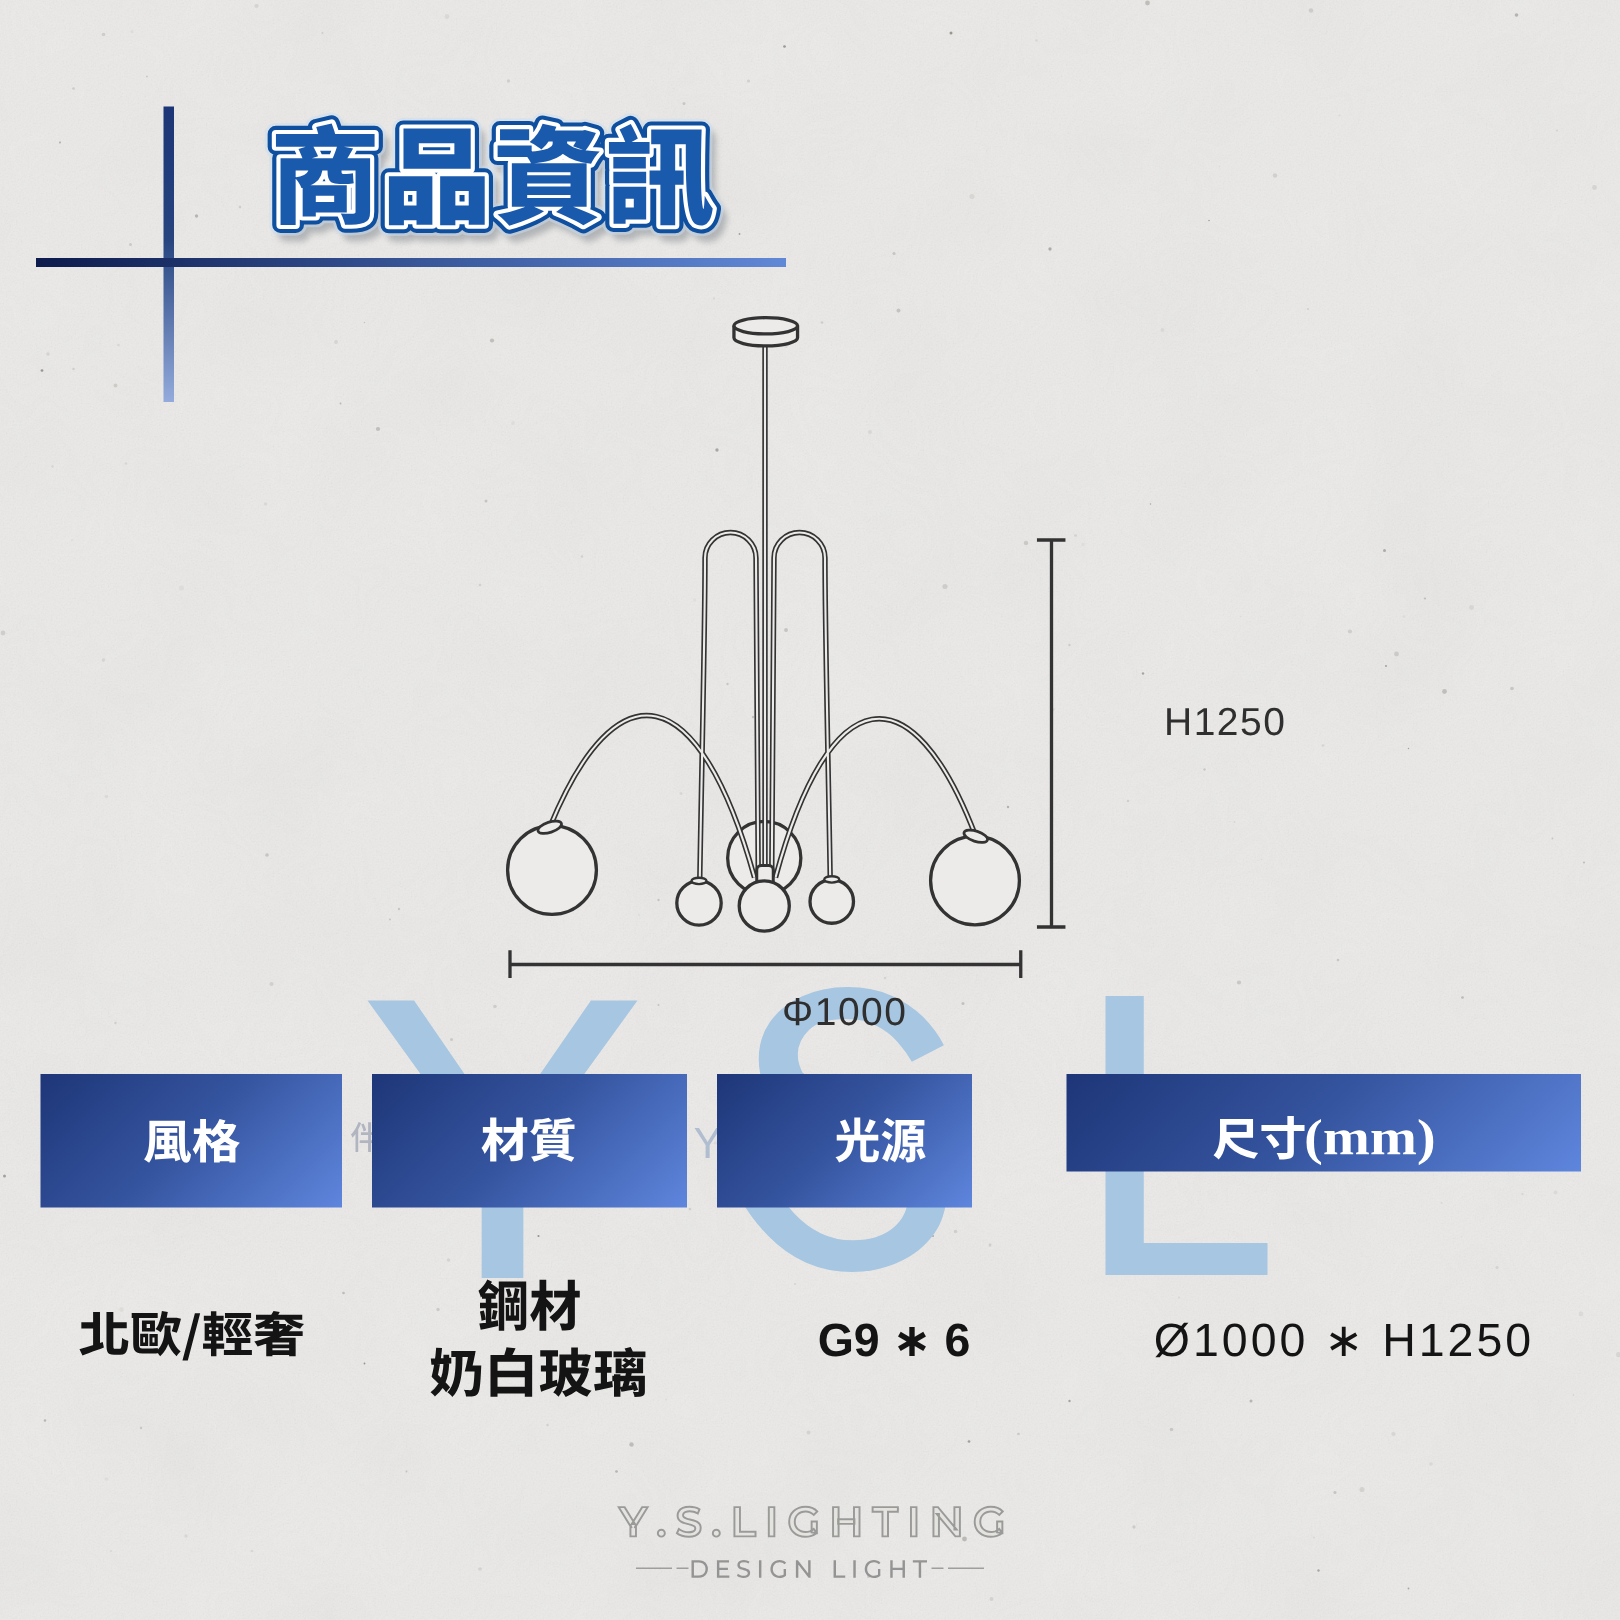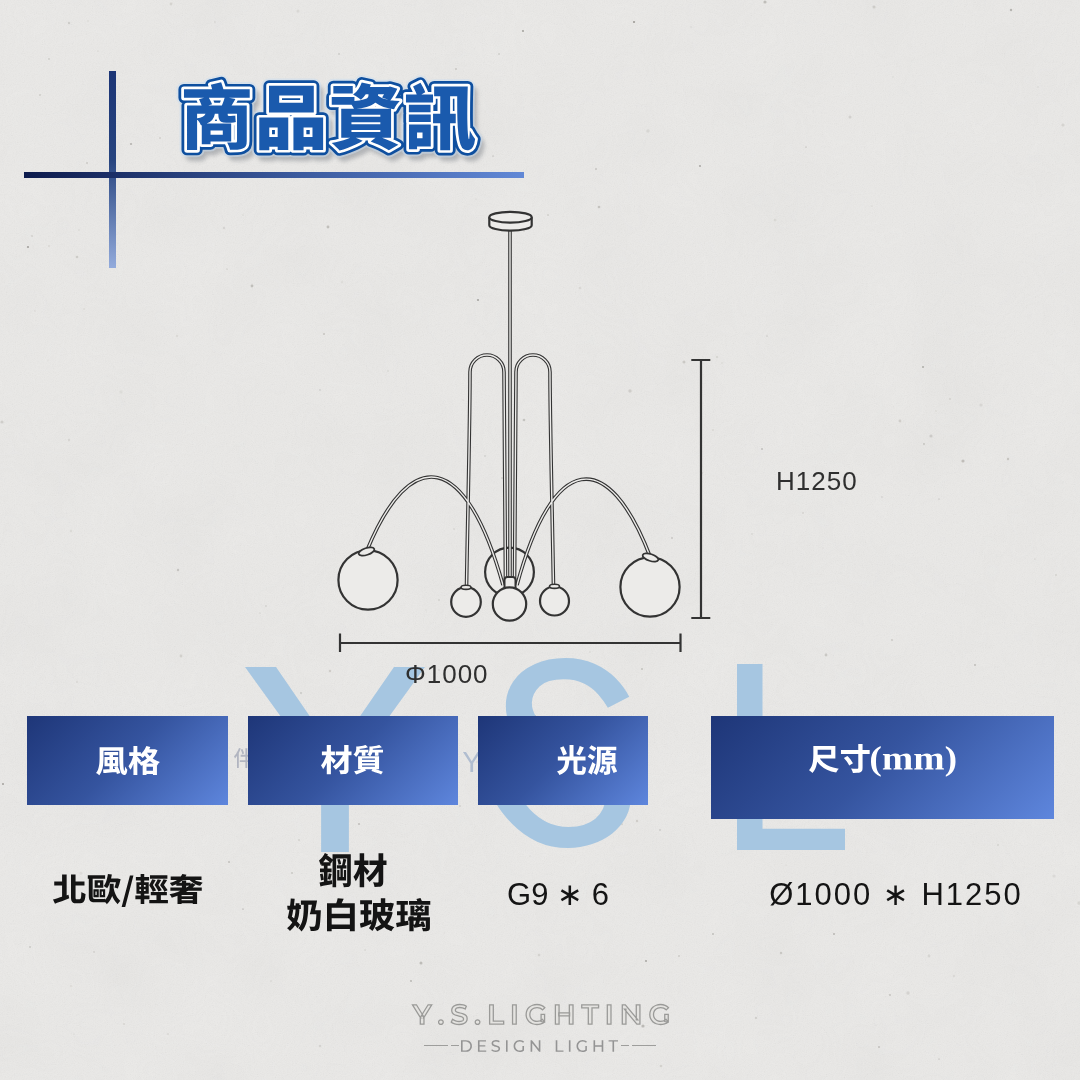--- a/index.html
+++ b/index.html
@@ -10,25 +10,25 @@
   svg.abs { display:block; overflow:visible; }
   .ht { position:absolute; color:transparent; font-size:12px; line-height:1;
         white-space:pre; pointer-events:none; user-select:none; left:0; top:0; }
   .vline { left:109px; top:71px; width:6.5px; height:197px;
            background:linear-gradient(180deg,#1c3576 0%,#27447f 45%,#93abdc 100%); }
   .hline { left:24px; top:171.5px; width:500px; height:6.5px;
            background:linear-gradient(90deg,#0d1b4d 0%,#3b5a9e 55%,#6188d6 100%); }
   .dim-label { color:#2f2f2f; font-size:26px; letter-spacing:1px;
                font-family:"Liberation Sans","DejaVu Sans",sans-serif; }
   .dim-h { left:756px; top:466px;margin-left:20px; }
-  .dim-d { left:405px; top:659px; width:200px; text-align:left; }
+  .dim-d { left:405px; top:659px; width:200px; text-align:right; }
   .spec-box { background:linear-gradient(135deg,#1e3678 0%,#35549f 48%,#5e86dd 100%); }
   .spec-value { color:#141414; font-size:31px; text-align:center;
                 font-family:"Liberation Sans","DejaVu Sans",sans-serif; }
-  .v-light { left:458px; top:876px; width:200px; }
+  .v-light { left:496px; top:876px; width:200px;font-weight:bold; }
   .v-size { left:766px; top:876px; width:260px; letter-spacing:2px; }
   .dash { height:1.8px; background:#9e9e9c; }
 </style>
 </head>
 <body>
 
 <div class="page">
   <svg class="abs" style="left:0;top:0;width:1080px;height:1080px" viewBox="0 0 1080 1080" aria-hidden="true">
 <defs>
 <filter id="grain" x="0" y="0" width="100%" height="100%">
@@ -291,21 +291,21 @@
   <section>
     <div class="spec-box abs" style="left:27px;top:716px;width:201px;height:89px">
         <span class="ht">風格</span>
       </div>
       <div class="spec-box abs" style="left:248px;top:716px;width:210px;height:89px">
         <span class="ht">材質</span>
       </div>
       <div class="spec-box abs" style="left:478px;top:716px;width:170px;height:89px">
         <span class="ht">光源</span>
       </div>
-      <div class="spec-box abs" style="left:711px;top:716px;width:343px;height:103px">
+      <div class="spec-box abs" style="left:711px;top:716px;width:343px;height:65px">
         <span class="ht">尺寸(mm)</span>
       </div>
     <svg class="abs " style="left:95.8px;top:745.8px;width:63.9px;height:29.2px" viewBox="21.6 -852.3 1965.0 947.0" preserveAspectRatio="none" aria-hidden="true">
         <path d="M193 -813H789V-695H193ZM132 -813H253V-459Q253 -397 248 -323Q244 -249 231 -174Q218 -99 192 -30Q167 40 126 95Q115 84 96 70Q77 57 57 44Q37 32 22 26Q60 -24 82 -85Q104 -145 114 -210Q125 -275 128 -339Q132 -403 132 -459ZM737 -813H863Q861 -714 860 -619Q859 -523 860 -438Q860 -353 862 -281Q864 -210 869 -157Q874 -105 881 -76Q888 -48 899 -48Q905 -48 909 -88Q914 -128 915 -187Q930 -160 949 -131Q968 -102 985 -84Q979 -26 968 14Q957 53 937 72Q917 92 886 92Q837 92 808 44Q779 -4 764 -89Q749 -174 743 -288Q738 -403 737 -536Q737 -670 737 -813ZM435 -570H545V-50H435ZM379 -396V-293H602V-396ZM282 -492H705V-197H282ZM240 -88Q297 -91 370 -95Q443 -99 524 -105Q605 -110 686 -115L686 -11Q609 -4 531 3Q453 9 380 15Q308 21 248 26ZM582 -169 679 -199Q699 -164 717 -124Q735 -84 749 -45Q762 -7 768 25L664 59Q659 28 647 -11Q635 -50 618 -92Q601 -133 582 -169ZM280 -655H704V-554H280Z M1563 -746H1823V-637H1563ZM1457 -285H1896V88H1773V-179H1575V91H1457ZM1504 -51H1840V59H1504ZM1571 -852 1692 -818Q1665 -750 1626 -684Q1588 -619 1543 -563Q1499 -506 1452 -465Q1441 -476 1424 -493Q1406 -509 1387 -525Q1368 -541 1354 -551Q1422 -603 1480 -683Q1537 -764 1571 -852ZM1790 -746H1812L1834 -750L1914 -713Q1883 -617 1833 -538Q1782 -459 1717 -396Q1651 -334 1573 -287Q1495 -239 1409 -208Q1398 -230 1377 -261Q1356 -292 1338 -310Q1416 -334 1487 -374Q1559 -414 1619 -468Q1679 -521 1723 -586Q1767 -651 1790 -725ZM1569 -673Q1601 -608 1658 -541Q1716 -474 1799 -420Q1882 -366 1987 -337Q1974 -324 1959 -305Q1944 -287 1930 -266Q1917 -246 1908 -230Q1801 -269 1716 -332Q1631 -396 1570 -473Q1510 -549 1473 -626ZM1044 -646H1402V-528H1044ZM1173 -851H1293V91H1173ZM1171 -564 1243 -539Q1232 -479 1216 -415Q1199 -351 1178 -289Q1157 -227 1131 -174Q1106 -121 1078 -83Q1070 -109 1052 -142Q1034 -175 1020 -199Q1045 -231 1068 -275Q1091 -318 1111 -367Q1131 -416 1146 -466Q1161 -517 1171 -564ZM1289 -512Q1298 -504 1316 -484Q1333 -464 1353 -441Q1372 -418 1389 -398Q1405 -378 1411 -370L1343 -273Q1334 -293 1320 -318Q1306 -343 1290 -369Q1274 -396 1259 -420Q1244 -444 1233 -459Z" fill="#ffffff"></path>
       </svg>
       <svg class="abs " style="left:321.4px;top:745.3px;width:62.0px;height:29.5px" viewBox="14.7 -851.3 1936.2 949.0" preserveAspectRatio="none" aria-hidden="true">
         <path d="M475 -646H968V-525H475ZM738 -850H874V-63Q874 -10 861 18Q849 47 817 62Q785 78 737 82Q689 86 623 86Q620 59 607 22Q594 -16 581 -42Q621 -41 660 -41Q700 -40 713 -41Q727 -41 733 -46Q738 -51 738 -64ZM728 -587 831 -524Q804 -459 765 -393Q726 -326 680 -264Q633 -202 581 -148Q530 -95 477 -55Q461 -81 435 -111Q409 -140 385 -160Q437 -192 488 -240Q539 -288 584 -345Q629 -403 666 -464Q703 -526 728 -587ZM43 -646H449V-525H43ZM195 -851H324V91H195ZM190 -564 273 -535Q260 -473 240 -408Q220 -343 195 -280Q170 -218 141 -164Q113 -110 80 -71Q71 -100 51 -137Q31 -173 15 -199Q44 -232 71 -275Q98 -318 121 -367Q143 -416 161 -466Q179 -516 190 -564ZM315 -507Q325 -499 342 -484Q359 -468 379 -448Q399 -428 419 -408Q439 -389 455 -373Q471 -356 478 -349L404 -240Q392 -261 372 -289Q352 -317 330 -346Q308 -375 287 -401Q266 -427 252 -444Z M1411 -848 1481 -775Q1436 -759 1378 -748Q1320 -737 1260 -731Q1199 -726 1142 -724Q1140 -741 1132 -764Q1124 -786 1115 -803Q1168 -806 1223 -812Q1278 -818 1327 -827Q1377 -836 1411 -848ZM1837 -850 1916 -781Q1868 -764 1806 -752Q1745 -741 1680 -735Q1615 -730 1555 -728Q1552 -744 1544 -767Q1536 -790 1527 -806Q1583 -809 1641 -815Q1699 -820 1751 -829Q1802 -838 1837 -850ZM1165 -700H1495V-607H1165ZM1578 -700H1951V-607H1578ZM1288 -670H1401V-508H1288ZM1698 -668H1811V-505H1698ZM1296 -303V-263H1699V-303ZM1296 -192V-151H1699V-192ZM1296 -414V-374H1699V-414ZM1173 -489H1828V-75H1173ZM1587 -15 1635 -95Q1691 -80 1749 -62Q1806 -43 1858 -25Q1909 -7 1947 8L1890 97Q1854 81 1804 61Q1755 41 1699 22Q1643 2 1587 -15ZM1339 -92 1433 -37Q1390 -12 1333 13Q1276 38 1217 60Q1159 82 1108 98Q1102 86 1092 65Q1081 45 1069 24Q1058 3 1048 -9Q1096 -18 1149 -32Q1203 -45 1252 -60Q1302 -76 1339 -92ZM1115 -803H1225V-735Q1225 -693 1215 -645Q1206 -597 1181 -551Q1157 -506 1110 -469Q1102 -481 1087 -496Q1071 -512 1055 -527Q1039 -542 1027 -549Q1066 -579 1085 -611Q1103 -643 1109 -676Q1115 -709 1115 -738ZM1527 -806H1633V-730Q1633 -691 1626 -646Q1619 -601 1601 -558Q1582 -515 1546 -481Q1536 -490 1519 -503Q1502 -515 1484 -527Q1466 -538 1453 -543Q1486 -573 1502 -606Q1517 -638 1522 -671Q1527 -704 1527 -733Z" fill="#ffffff"></path>
       </svg>
       <svg class="abs " style="left:557.3px;top:744.7px;width:60.1px;height:30.0px" viewBox="21.3 -851.3 1965.2 944.0" preserveAspectRatio="none" aria-hidden="true">
         <path d="M562 -391H690V-74Q690 -47 697 -39Q703 -32 727 -32Q732 -32 744 -32Q755 -32 768 -32Q782 -32 794 -32Q806 -32 812 -32Q829 -32 837 -43Q845 -54 849 -88Q852 -122 854 -189Q867 -179 889 -169Q910 -158 932 -150Q954 -142 970 -137Q964 -49 949 0Q934 49 904 68Q875 88 824 88Q815 88 799 88Q783 88 765 88Q747 88 732 88Q716 88 708 88Q649 88 618 73Q586 57 574 22Q562 -13 562 -73ZM291 -386H428Q421 -304 407 -232Q393 -160 359 -99Q326 -38 263 10Q201 58 99 93Q92 75 79 54Q66 33 51 14Q35 -6 21 -19Q110 -45 163 -82Q215 -119 241 -165Q267 -212 277 -267Q286 -322 291 -386ZM119 -766 234 -810Q257 -772 278 -729Q300 -686 318 -644Q336 -602 344 -568L219 -518Q213 -551 197 -594Q181 -637 161 -682Q140 -727 119 -766ZM764 -816 900 -770Q878 -726 854 -681Q830 -635 807 -595Q784 -555 763 -524L651 -566Q671 -600 693 -643Q714 -686 733 -731Q752 -776 764 -816ZM48 -487H954V-367H48ZM431 -851H561V-438H431Z M1367 -799H1960V-684H1367ZM1329 -799H1453V-521Q1453 -454 1448 -374Q1443 -293 1429 -210Q1414 -126 1387 -48Q1360 30 1315 92Q1304 82 1284 69Q1264 56 1244 43Q1223 31 1207 25Q1249 -33 1274 -102Q1299 -172 1310 -245Q1322 -319 1326 -389Q1329 -460 1329 -521ZM1597 -379V-329H1815V-379ZM1597 -512V-464H1815V-512ZM1484 -603H1933V-238H1484ZM1497 -201 1610 -169Q1596 -134 1576 -95Q1556 -57 1536 -22Q1515 13 1497 39Q1485 29 1467 17Q1449 6 1430 -5Q1411 -16 1397 -23Q1425 -58 1453 -107Q1480 -155 1497 -201ZM1782 -171 1893 -213Q1909 -183 1927 -148Q1945 -113 1961 -79Q1977 -46 1987 -21L1869 30Q1861 4 1846 -31Q1831 -66 1814 -102Q1798 -139 1782 -171ZM1640 -691 1785 -666Q1764 -631 1744 -600Q1723 -568 1707 -546L1604 -573Q1615 -600 1625 -633Q1635 -666 1640 -691ZM1639 -275H1761V-28Q1761 12 1752 36Q1744 60 1716 73Q1689 85 1654 88Q1618 91 1572 90Q1568 66 1559 35Q1549 4 1539 -19Q1564 -18 1590 -18Q1616 -18 1624 -18Q1639 -18 1639 -31ZM1073 -753 1147 -844Q1172 -831 1204 -813Q1235 -796 1265 -779Q1295 -762 1314 -748L1237 -646Q1219 -661 1190 -680Q1161 -698 1130 -718Q1099 -738 1073 -753ZM1026 -482 1099 -574Q1124 -562 1155 -545Q1186 -529 1216 -513Q1245 -497 1265 -483L1188 -381Q1171 -395 1142 -413Q1114 -430 1083 -449Q1052 -468 1026 -482ZM1037 10Q1058 -29 1082 -82Q1106 -135 1130 -195Q1155 -254 1176 -313L1280 -244Q1261 -190 1241 -135Q1220 -79 1198 -25Q1176 29 1154 79Z" fill="#ffffff"></path>

